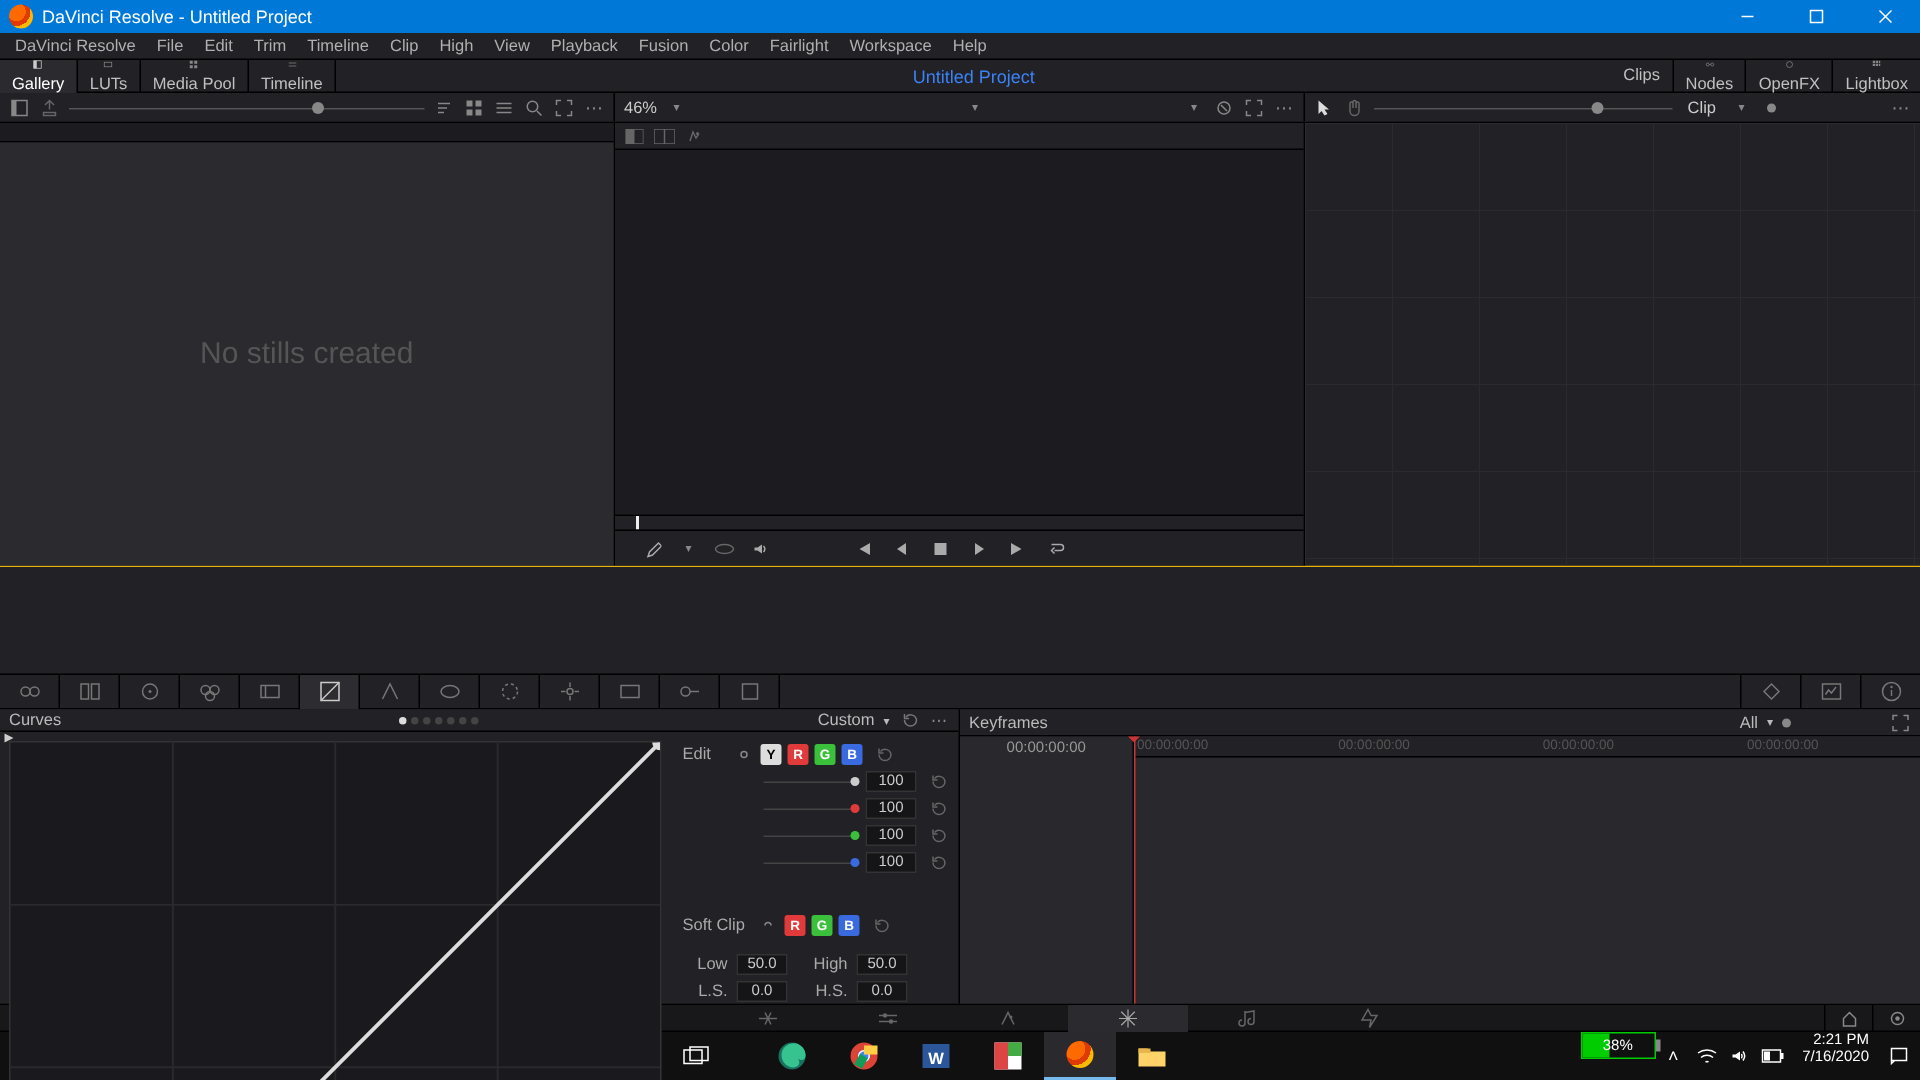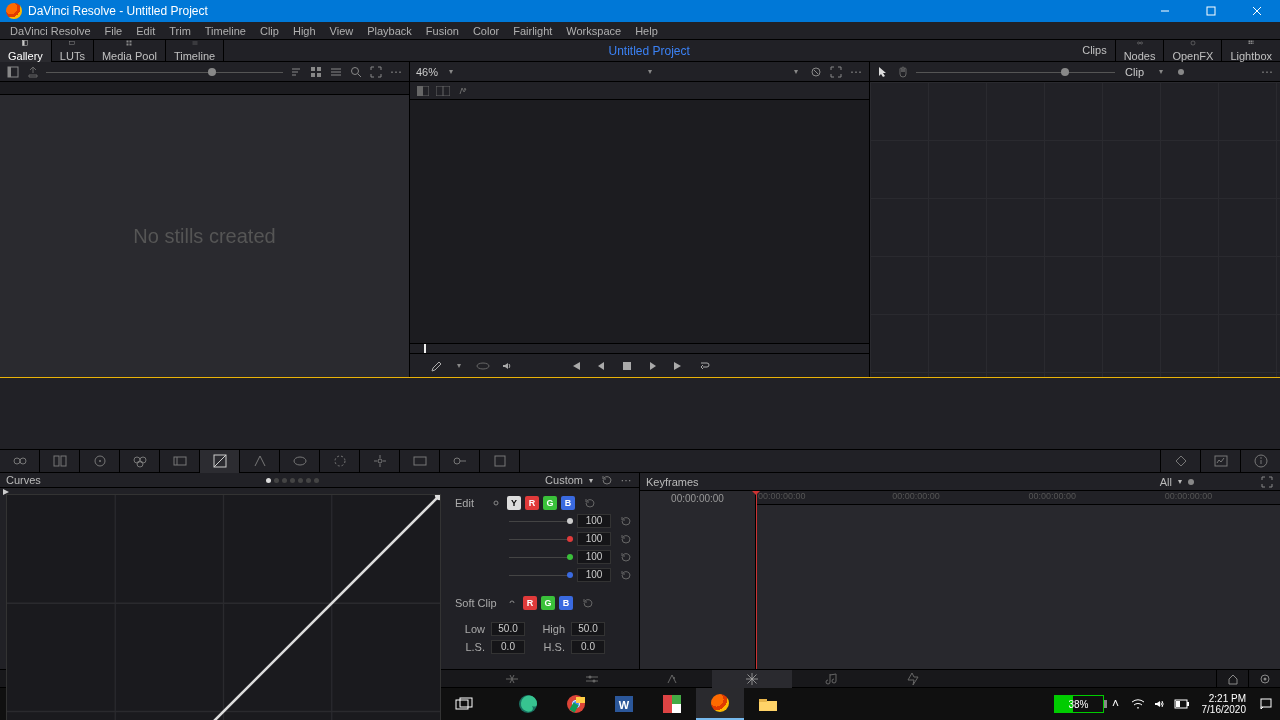--- a/index.html
+++ b/index.html
@@ -71,21 +71,21 @@
 .ch-y{background:#ddd;color:#000;}
 .ch-r{background:#e03a3a;color:#fff;}
 .ch-g{background:#3ac03a;color:#fff;}
 .ch-b{background:#3a6ae0;color:#fff;}
 .val-box{width:34px;height:14px;background:#151518;border:1px solid #333;color:#ccc;text-align:center;font-size:10px; line-height:12px;}
 .mini-slider{width:64px;height:1px;background:#444;position:relative;}
 .mini-slider .th{width:6px;height:6px;border-radius:50%;position:absolute;right:0;top:-2.5px;}
 .reset-ic{width:12px;height:12px;color:#666;margin-left:4px;}
 .ctrl-label{width:50px; text-align:right; color:#aaa;}
 .low-row{display:flex;align-items:center;gap:6px;height:18px;}
-.softrow{margin-top:10px;}
+.softrow{margin-top:24px;}
 
 .kf-body{flex:1; display:flex; background:#28282d;}
 .kf-left{width:116px;border-right:1px solid #000;display:flex;align-items:flex-start;justify-content:center;padding-top:2px;}
 .kf-right{flex:1;position:relative;}
 .kf-ruler{height:14px;border-bottom:1px solid #000;position:relative;background:#212126;}
 .kf-ruler .tick{position:absolute;top:0;font-size:9px;color:#555;}
 .kf-playhead{position:absolute;left:0;top:0;bottom:0;width:1px;background:#c33;}
 .kf-playhead:before{content:"";position:absolute;top:0;left:-4px;border:4px solid transparent;border-top-color:#c33;}
 
 .pagebar{height:18px;background:#18181b;display:flex;align-items:center;border-bottom:1px solid #000;}
@@ -95,21 +95,21 @@
 .pagebar .pg.active{background:#2a2a2f;}
 .pagebar .left{display:flex;align-items:center;gap:8px;padding:0 6px;font-size:11px;color:#aaa;}
 .app-icon-sm{width:12px;height:12px;background: radial-gradient(circle at 30% 30%, #ff6a00 0 40%, #e03a00 40% 60%, #ffb800 60% 100%); border-radius:50%;}
 
 .taskbar{height:32px;background:#101010;display:flex;align-items:center;}
 .start{width:48px;height:32px;display:flex;align-items:center;justify-content:center;}
 .win-logo{width:15px;height:15px;display:grid;grid-template-columns:1fr 1fr;grid-template-rows:1fr 1fr;gap:1.5px;}
 .win-logo div{background:#fff;}
 .search{width:344px;height:30px;margin:1px 0;background:#1f1f1f;border-left:1px solid #000;display:flex;align-items:center;gap:10px;padding:0 14px;color:#aaa;font-size:13px;}
 .task-ic{width:48px;height:32px;display:flex;align-items:center;justify-content:center;}
-.task-right{margin-left:auto;display:flex;align-items:center;gap:2px;padding-right:4px;}
+.task-right{margin-left:auto;display:flex;align-items:flex-start;gap:2px;padding-right:4px;}
 .battery{width:50px;height:18px;border:1px solid #0c0;position:relative;display:flex;align-items:center;}
 .battery .fill{height:100%;background:#0c0;}
 .battery .txt{position:absolute;width:100%;text-align:center;font-size:10px;color:#fff;}
 .battery:after{content:"";position:absolute;right:-4px;top:4px;width:3px;height:8px;background:#888;}
 .clock{text-align:right;font-size:10px;line-height:11px;color:#fff;padding:0 8px;}
 .sys-ic{width:20px;height:32px;display:flex;align-items:center;justify-content:center;color:#fff;font-size:12px;}
 svg{display:block}
 </style>
 </head>
 <body>

